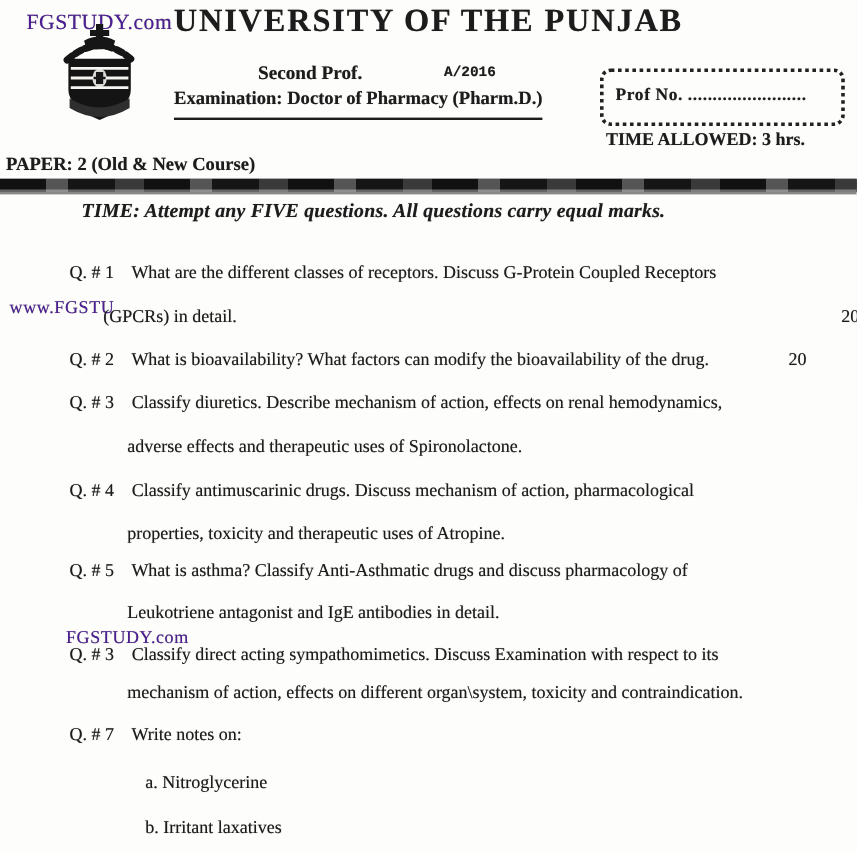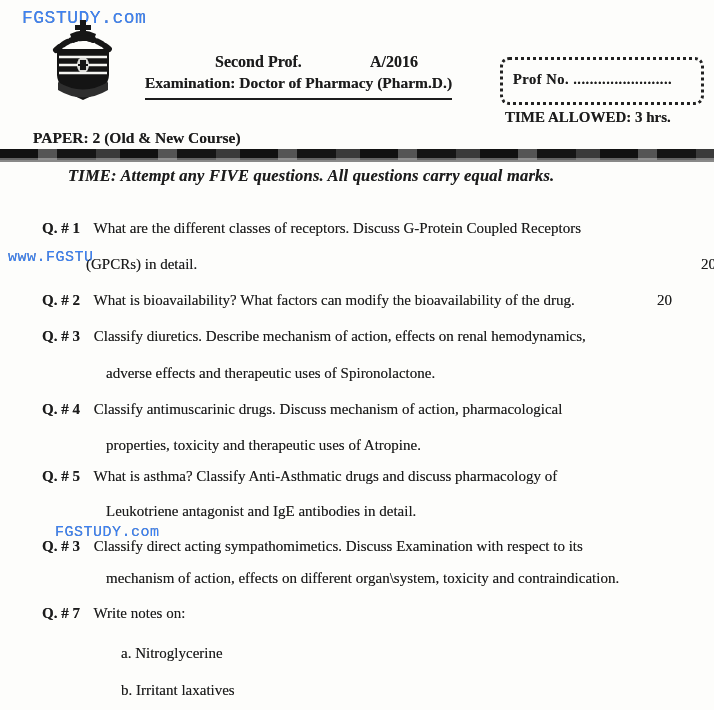--- a/index.html
+++ b/index.html
@@ -13,63 +13,63 @@
     width:714px;height:710px;
     background:#fdfdfb;
     overflow:hidden;
     color:#1c1c1c;
   }
   .scan-text{ text-shadow:0 0 0.6px rgba(20,20,20,0.55); }
 
   
   .wm{
     position:absolute;
-    color:#3b82f6;
-    font-family:Liberation Mono, monospace;
+    color:#4c1d95;
+    font-family:Liberation Serif, serif;
     font-size:16px;
     letter-spacing:0.5px;
     z-index:1;
     white-space:nowrap;
   }
   .wm-top{ left:22px; top:8px; font-size:18px; }
   .wm-mid{ left:8px;  top:249px; font-size:15px; }
   .wm-low{ left:55px; top:524px; font-size:15px; }
 
   
   .logo{ position:absolute; left:28px; top:20px; z-index:2; }
   .title{
     position:absolute; left:0; right:0; top:2px;
     text-align:center;
     font-size:27px; font-weight:bold;
     letter-spacing:1.5px;
     margin:0; z-index:2;
   }
   .session{ position:absolute; left:215px; top:53px; font-size:16px; font-weight:bold; }
-  .term{    position:absolute; left:370px; top:53px; font-size:16px; font-weight:bold; }
+  .term{    position:absolute; left:370px; top:53px; font-size:12px; font-weight:bold;font-family:Liberation Mono, monospace; }
   .examline{
     position:absolute; left:145px; top:74px;
     font-size:15.5px; font-weight:bold;
     border-bottom:2.5px solid #1c1c1c;
     padding-bottom:6px;
   }
   .rollbox{
     position:absolute; left:500px; top:57px;
     width:198px; height:42px;
     border:3px dotted #222;
     border-radius:9px;
   }
   .rollbox span{
     display:block; margin:11px 0 0 10px;
     font-size:14.5px; font-weight:bold;
     letter-spacing:0.5px;
     white-space:nowrap; overflow:hidden;
   }
 
   .subject{ position:absolute; left:5px;  top:107px; font-size:15.5px; font-weight:bold; }
-  .paper{   position:absolute; left:5px;  top:129px; font-size:15.5px; font-weight:bold;margin-left:28px; }
+  .paper{   position:absolute; left:5px;  top:129px; font-size:15.5px; font-weight:bold; }
   .timeallowed{ position:absolute; left:505px; top:109px; font-size:15px; font-weight:bold; white-space:nowrap; }
   .maxmarks{    position:absolute; left:505px; top:131px; font-size:15px; font-weight:bold; }
 
   .divider{
     position:absolute; left:0; top:149px;
     width:714px; height:11px;
     background:
       repeating-linear-gradient(90deg,
         #111 0 38px, #555 38px 57px, #151515 57px 96px, #3a3a3a 96px 120px),
       #111;
@@ -82,21 +82,21 @@
     letter-spacing:0.2px;
   }
 
   
   .questions{ position:absolute; left:0; top:0; width:714px; height:710px; z-index:2; }
   .qrow{
     position:absolute; left:0; width:714px;
     font-size:15px; line-height:18px;
     white-space:nowrap;
   }
-  .qrow .qlabel{ font-weight:bold; display:inline-block; min-width:48px; }
+  .qrow .qlabel{ font-weight:normal; display:inline-block; min-width:48px;margin-left:16px; }
   .qrow.lead{ padding-left:42px; }
   .qrow.cont  { padding-left:86px; }
   .qrow.cont2 { padding-left:106px; }
   .qrow.sub   { padding-left:121px; }
   .qmarks{ position:absolute; top:0; font-size:15px; }
   .m-far { right:84px; }
   .m-near{ right:48px; }
 </style>
 </head>
 <body>
@@ -117,20 +117,21 @@
         <line x1="31" y1="37" x2="79" y2="37"></line>
         <line x1="31" y1="45" x2="79" y2="45"></line>
         <line x1="31" y1="53" x2="79" y2="53"></line>
       </g>
       <ellipse cx="55" cy="45" rx="6" ry="8" fill="#efefec" opacity="0.9"></ellipse>
       <path d="M52 40 h6 v10 h-6 z M50 44 h10 v2 h-10 z" fill="#161616"></path>
       <path d="M30 62 q25 15 50 0 l0 8 q-25 15 -50 0 z" fill="#2e2e2e"></path>
     </svg>
   </div>
 
+  <h1 class="title">UNIVERSITY OF THE PUNJAB</h1>
   <span class="session">Second Prof.</span>
   <span class="term">A/2016</span>
   <span class="examline">Examination: Doctor of Pharmacy (Pharm.D.)</span>
 
   <div class="rollbox">
     <span>Prof No. ........................</span>
   </div>
 
   <span class="paper">PAPER: 2 (Old &amp; New Course)</span>
   <span class="timeallowed">TIME ALLOWED: 3 hrs.</span>

